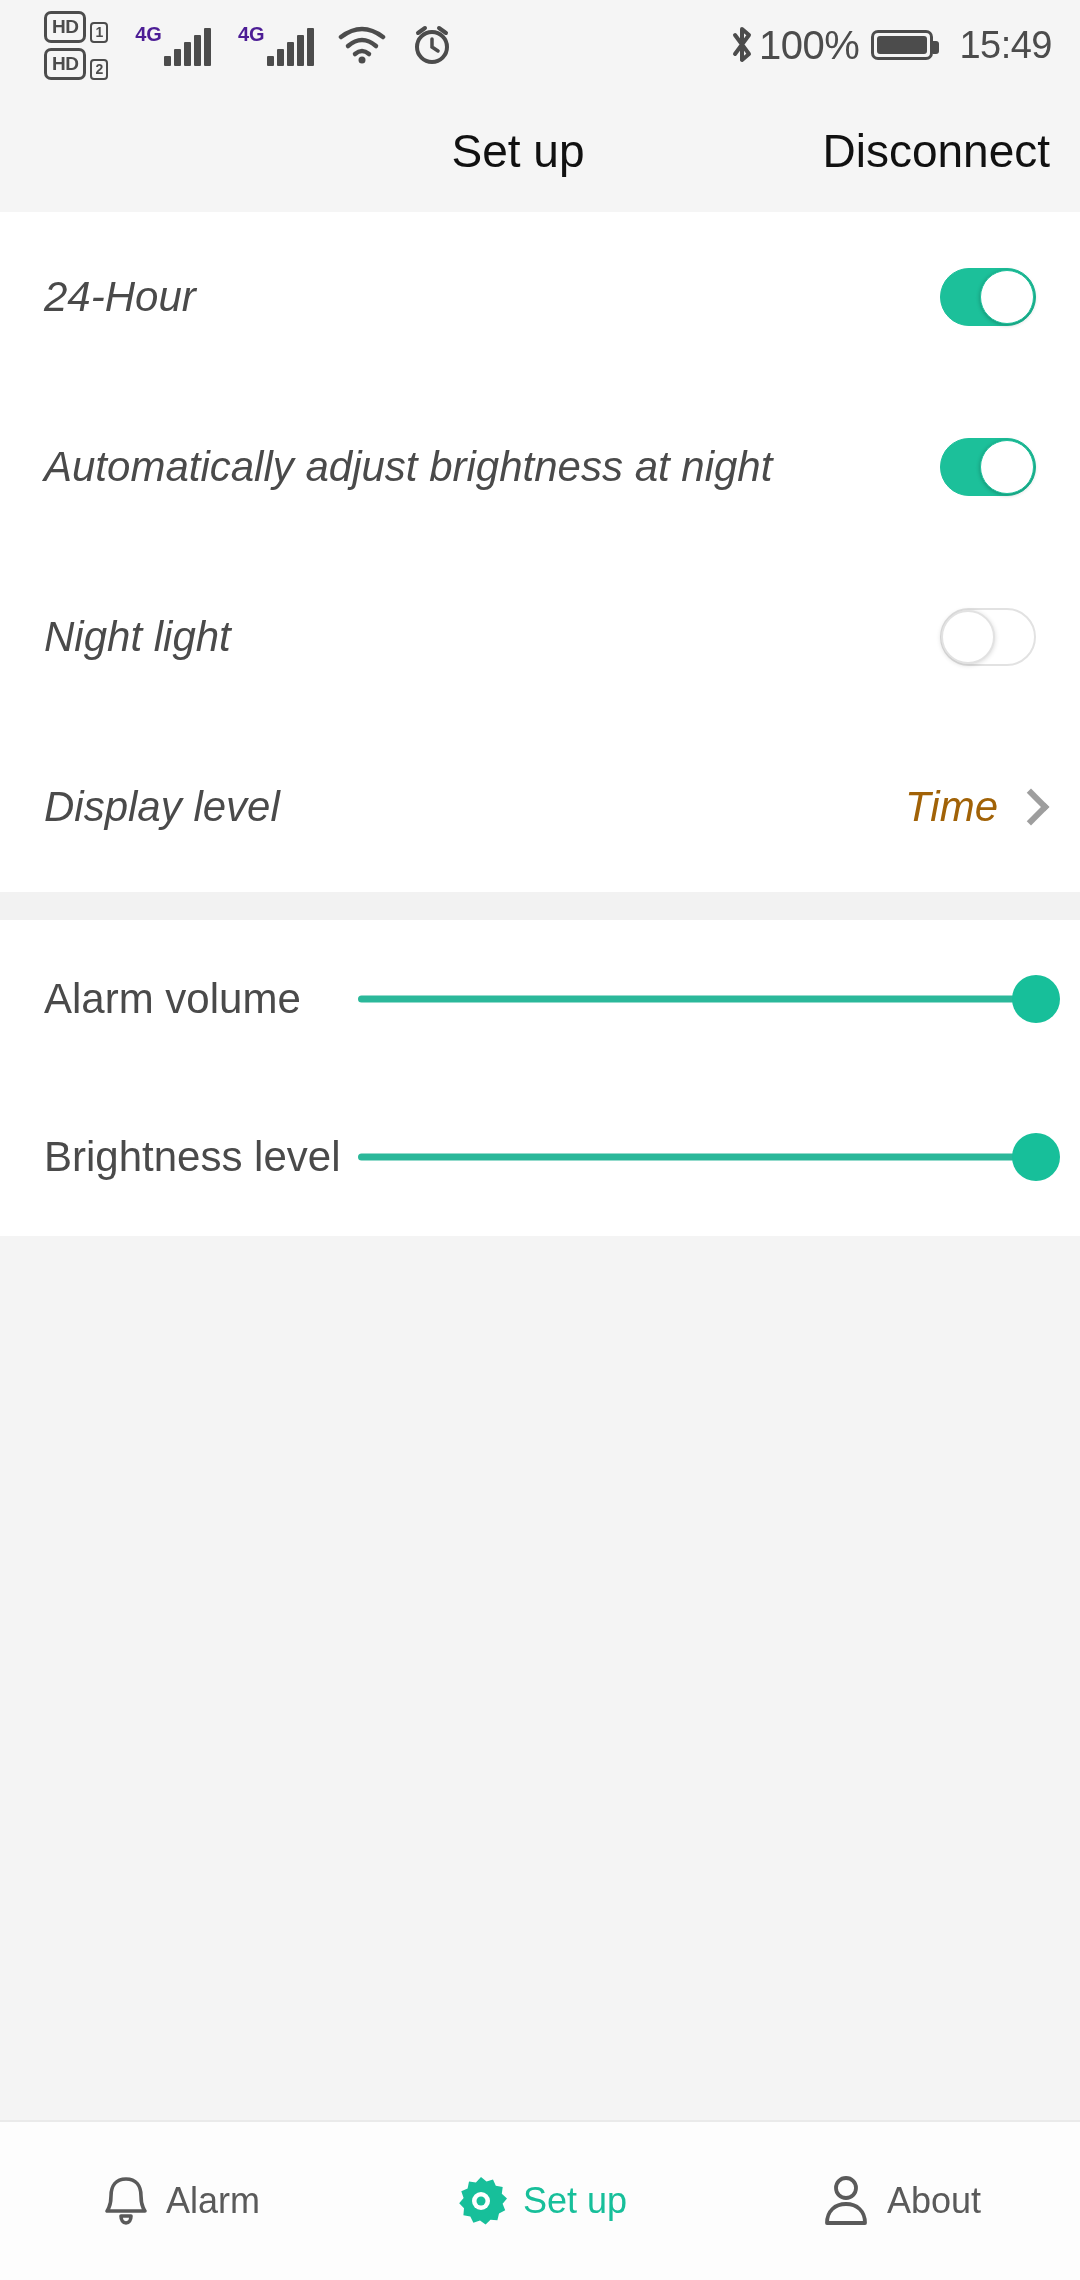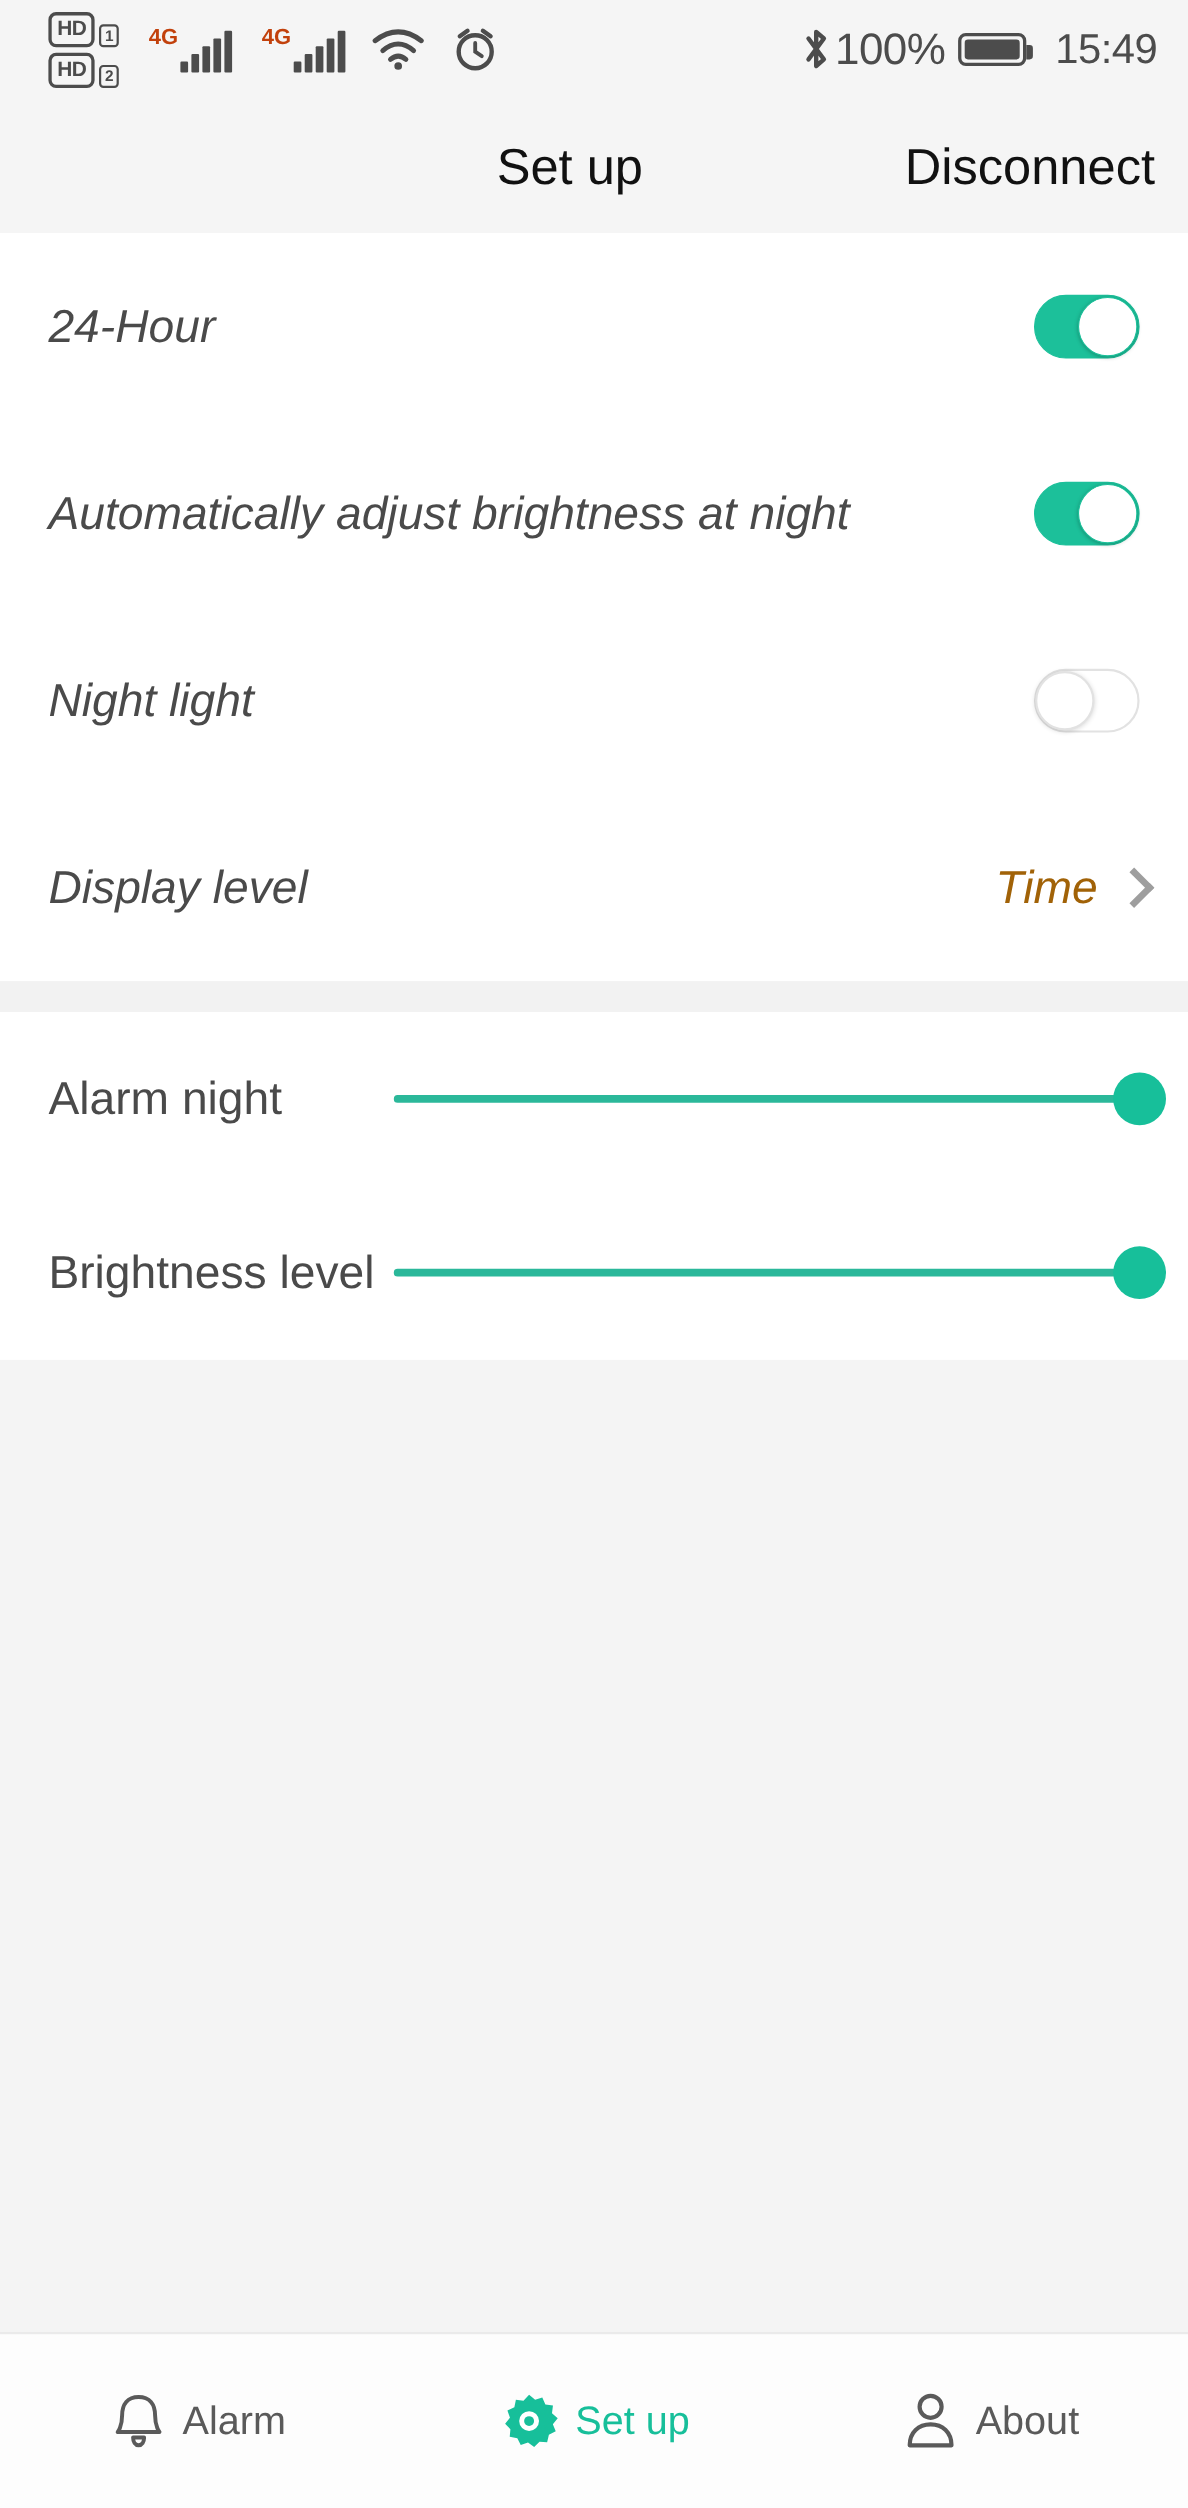--- a/index.html
+++ b/index.html
@@ -26,21 +26,21 @@
     font-size:19px; font-weight:bold; color:#4c4c4c;
     line-height:1; padding:3px 5px 4px 5px;
     letter-spacing:-0.5px;
   }
   .hd-num{
     border:2.5px solid #4c4c4c; border-radius:4px;
     font-size:14px; font-weight:bold; color:#4c4c4c;
     line-height:1; padding:1px 3px 2px 3px; min-width:17px; text-align:center;
   }
   .sig-group{ display:flex; align-items:flex-end; gap:2px; margin-left:4px; }
-  .sig-g{ font-size:20px; font-weight:bold; color:#c2410c; line-height:1; margin-bottom:22px; }
+  .sig-g{ font-size:20px; font-weight:bold; color:#4c1d95; line-height:1; margin-bottom:22px; }
   .bars{ display:flex; align-items:flex-end; gap:3px; height:40px; }
   .bars i{ display:block; width:7px; background:#4c4c4c; border-radius:1px; }
   .bars i:nth-child(1){ height:10px; }
   .bars i:nth-child(2){ height:17px; }
   .bars i:nth-child(3){ height:24px; }
   .bars i:nth-child(4){ height:31px; }
   .bars i:nth-child(5){ height:38px; }
   .sb-icon{ display:flex; align-items:center; }
   .sb-right{ display:flex; align-items:center; gap:0; }
   .bt-ico{ margin-right:2px; }
@@ -257,21 +257,21 @@
         </span>
       </div>
 
     </div>
 
     <div class="gap"></div>
 
     <div class="card">
 
       <div class="srow">
-        <span class="srow-label">Alarm night</span>
+        <span class="srow-label">Alarm volume</span>
         <span class="slider">
           <span class="track"></span>
           <span class="thumb" style="left:100%"></span>
         </span>
       </div>
 
       <div class="srow">
         <span class="srow-label">Brightness level</span>
         <span class="slider">
           <span class="track"></span>

